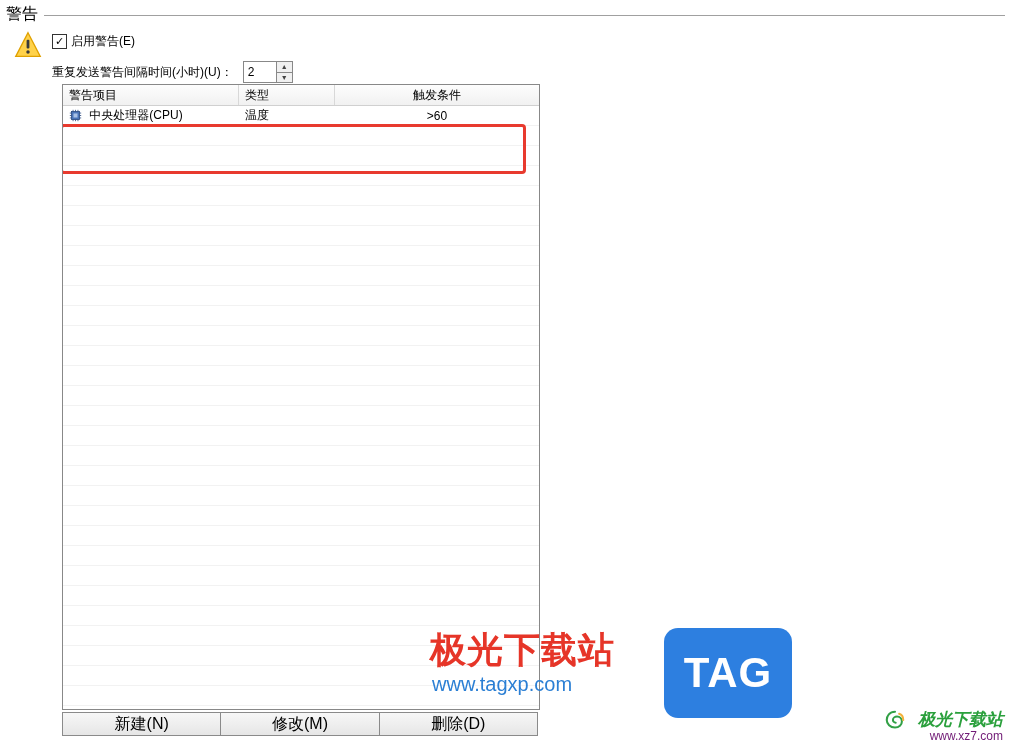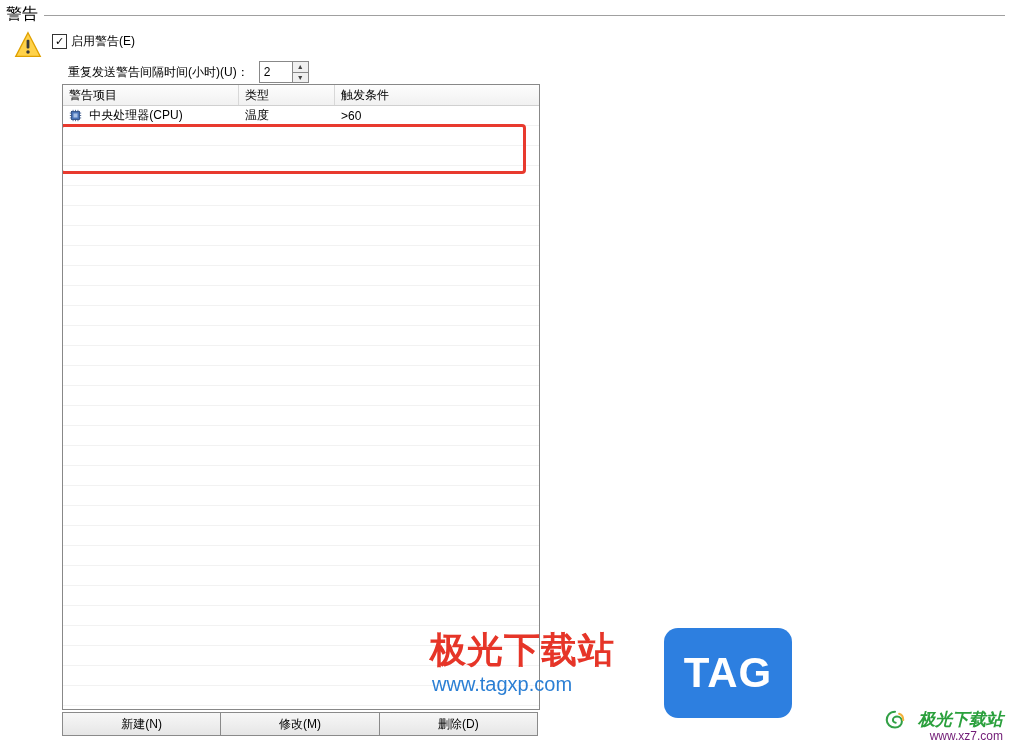--- a/index.html
+++ b/index.html
@@ -39,21 +39,21 @@
   .controls-row {
     display: flex;
     align-items: center;
     margin-left: 52px;
     margin-top: 4px;
     height: 20px;
   }
   .controls-row2 {
     display: flex;
     align-items: center;
-    margin-left: 68px;
+    margin-left: 52px;
     margin-top: 10px;
     height: 22px;
   }
   .checkbox-box {
     width: 13px;
     height: 13px;
     border: 1px solid #333;
     display: inline-flex;
     align-items: center;
     justify-content: center;
@@ -126,21 +126,21 @@
     font-size: 12px;
     color: #000;
     box-sizing: border-box;
     overflow: hidden;
     white-space: nowrap;
     background: linear-gradient(#fdfdfd, #f1f1f1);
   }
   .th:last-child { border-right: none; }
   .col1 { width: 176px; }
   .col2 { width: 96px; }
-  .col3 { width: 204px; }
+  .col3 { width: 204px; text-align: center; }
   .table-body {
     position: relative;
     height: 604px;
     overflow: hidden;
   }
   .row-stripes {
     position: absolute;
     inset: 0;
   }
   .row-stripes div {
@@ -184,21 +184,21 @@
     left: 62px;
     top: 712px;
     width: 476px;
     display: flex;
   }
   .btn {
     flex: 1;
     height: 22px;
     border: 1px solid #8a8a8a;
     background: linear-gradient(#f7f7f7, #e6e6e6);
-    font-size: 12px;
+    font-size: 16px;
     display: flex;
     align-items: center;
     justify-content: center;
     cursor: pointer;
     margin-right: 0px;
   }
   .btn + .btn { margin-left: -1px; }
 
   
   .wm1 {

